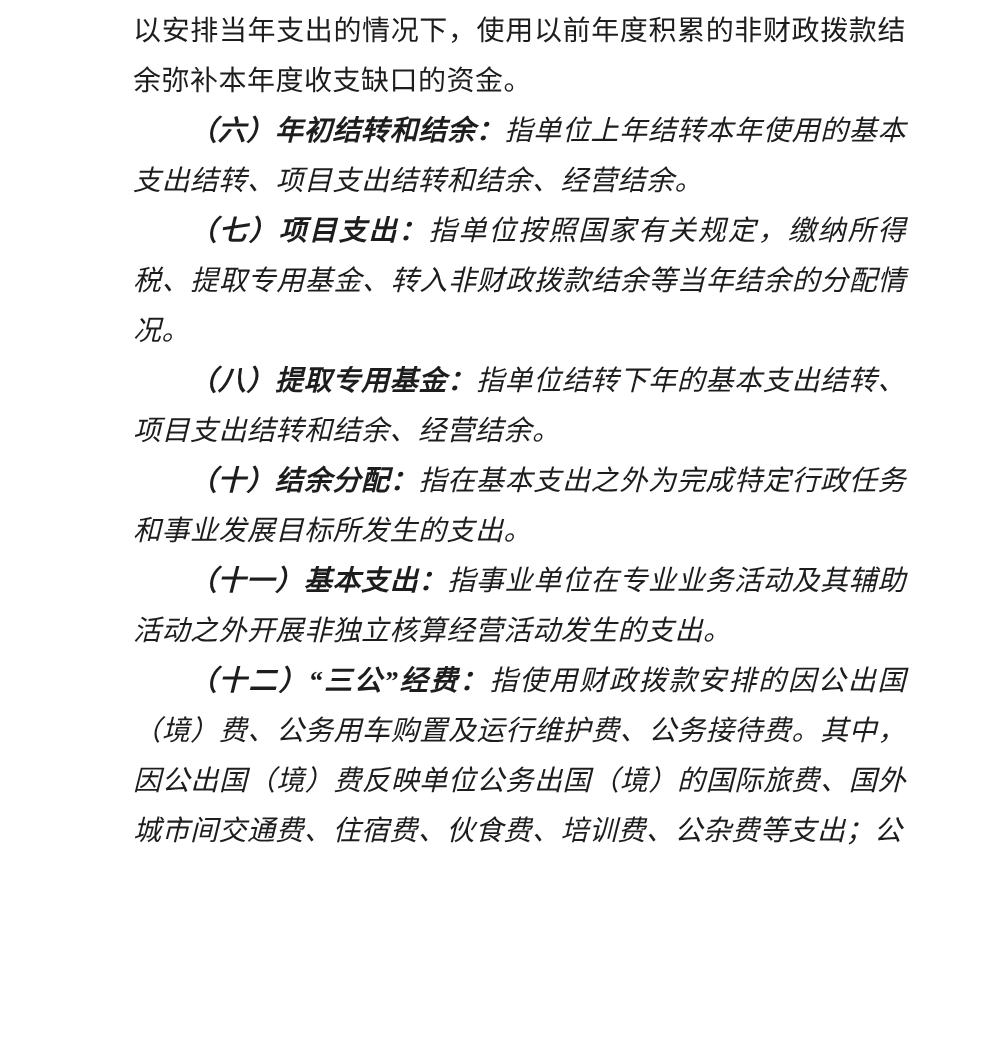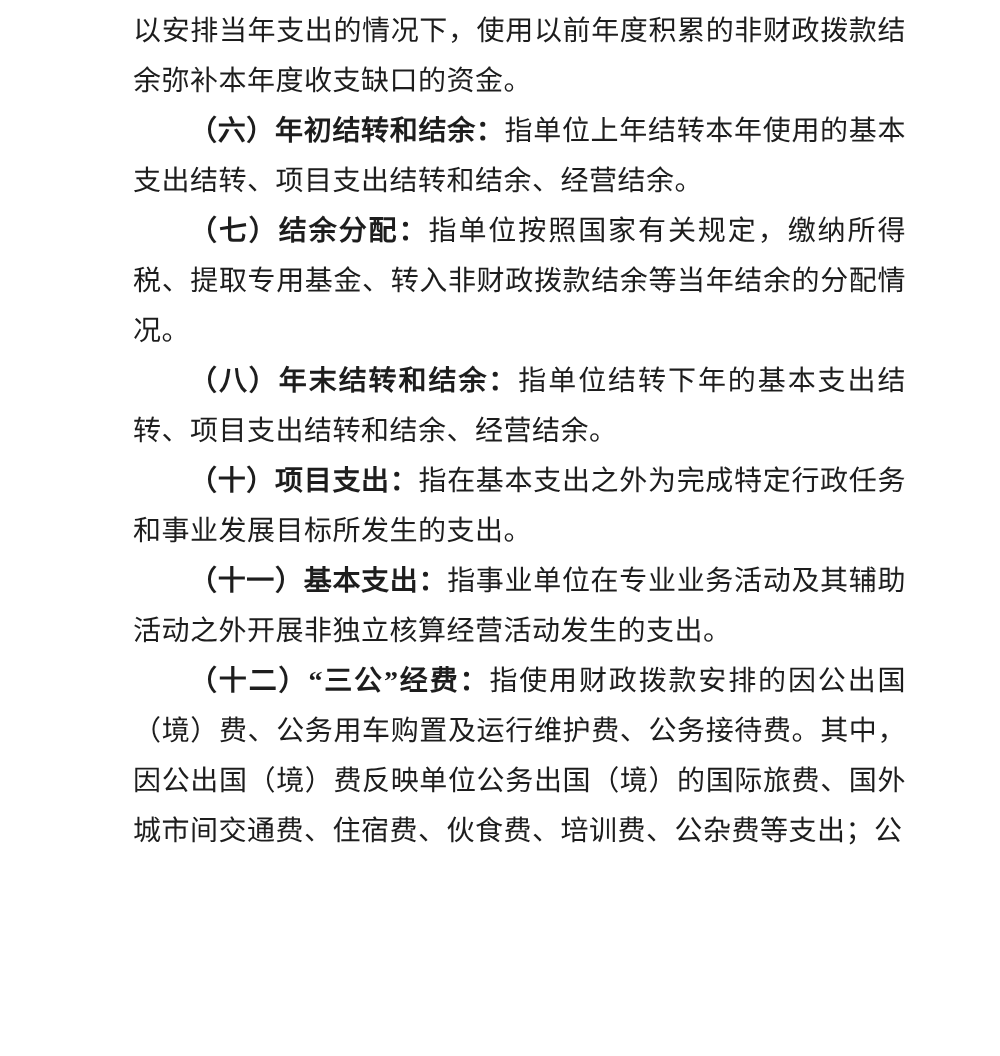--- a/index.html
+++ b/index.html
@@ -20,29 +20,30 @@
   .para {
     margin: 0;
     font-size: 28px;
     line-height: 50px;
     letter-spacing: 0.5px;
     color: #1d1d1d;
     text-align: justify;
   }
   .para.indent {
     text-indent: 2em;
+    font-style: italic;
   }
   .clause-head {
     font-weight: bold;
   }
 </style>
 </head>
 <body>
 
 <div class="page" style="background: rgb(255, 255, 255); color: rgb(29, 29, 29);">
     <p class="para"><span>以安排当年支出的情况下，使用以前年度积累的非财政拨款结余弥补本年度收支缺口的资金。</span></p>
     <p class="para indent"><b class="clause-head">（六）年初结转和结余：</b><span>指单位上年结转本年使用的基本支出结转、项目支出结转和结余、经营结余。</span></p>
-    <p class="para indent"><b class="clause-head">（七）结余分配：</b><span>指单位按照国家有关规定，缴纳所得税、提取专用基金、转入非财政拨款结余等当年结余的分配情况。</span></p>
-    <p class="para indent"><b class="clause-head">（八）年末结转和结余：</b><span>指单位结转下年的基本支出结转、项目支出结转和结余、经营结余。</span></p>
-    <p class="para indent"><b class="clause-head">（十）项目支出：</b><span>指在基本支出之外为完成特定行政任务和事业发展目标所发生的支出。</span></p>
+    <p class="para indent"><b class="clause-head">（七）项目支出：</b><span>指单位按照国家有关规定，缴纳所得税、提取专用基金、转入非财政拨款结余等当年结余的分配情况。</span></p>
+    <p class="para indent"><b class="clause-head">（八）提取专用基金：</b><span>指单位结转下年的基本支出结转、项目支出结转和结余、经营结余。</span></p>
+    <p class="para indent"><b class="clause-head">（十）结余分配：</b><span>指在基本支出之外为完成特定行政任务和事业发展目标所发生的支出。</span></p>
     <p class="para indent"><b class="clause-head">（十一）基本支出：</b><span>指事业单位在专业业务活动及其辅助活动之外开展非独立核算经营活动发生的支出。</span></p>
     <p class="para indent"><b class="clause-head">（十二）“三公”经费：</b><span>指使用财政拨款安排的因公出国（境）费、公务用车购置及运行维护费、公务接待费。其中，因公出国（境）费反映单位公务出国（境）的国际旅费、国外城市间交通费、住宿费、伙食费、培训费、公杂费等支出；公</span></p>
   </div>
 
 </body></html>

